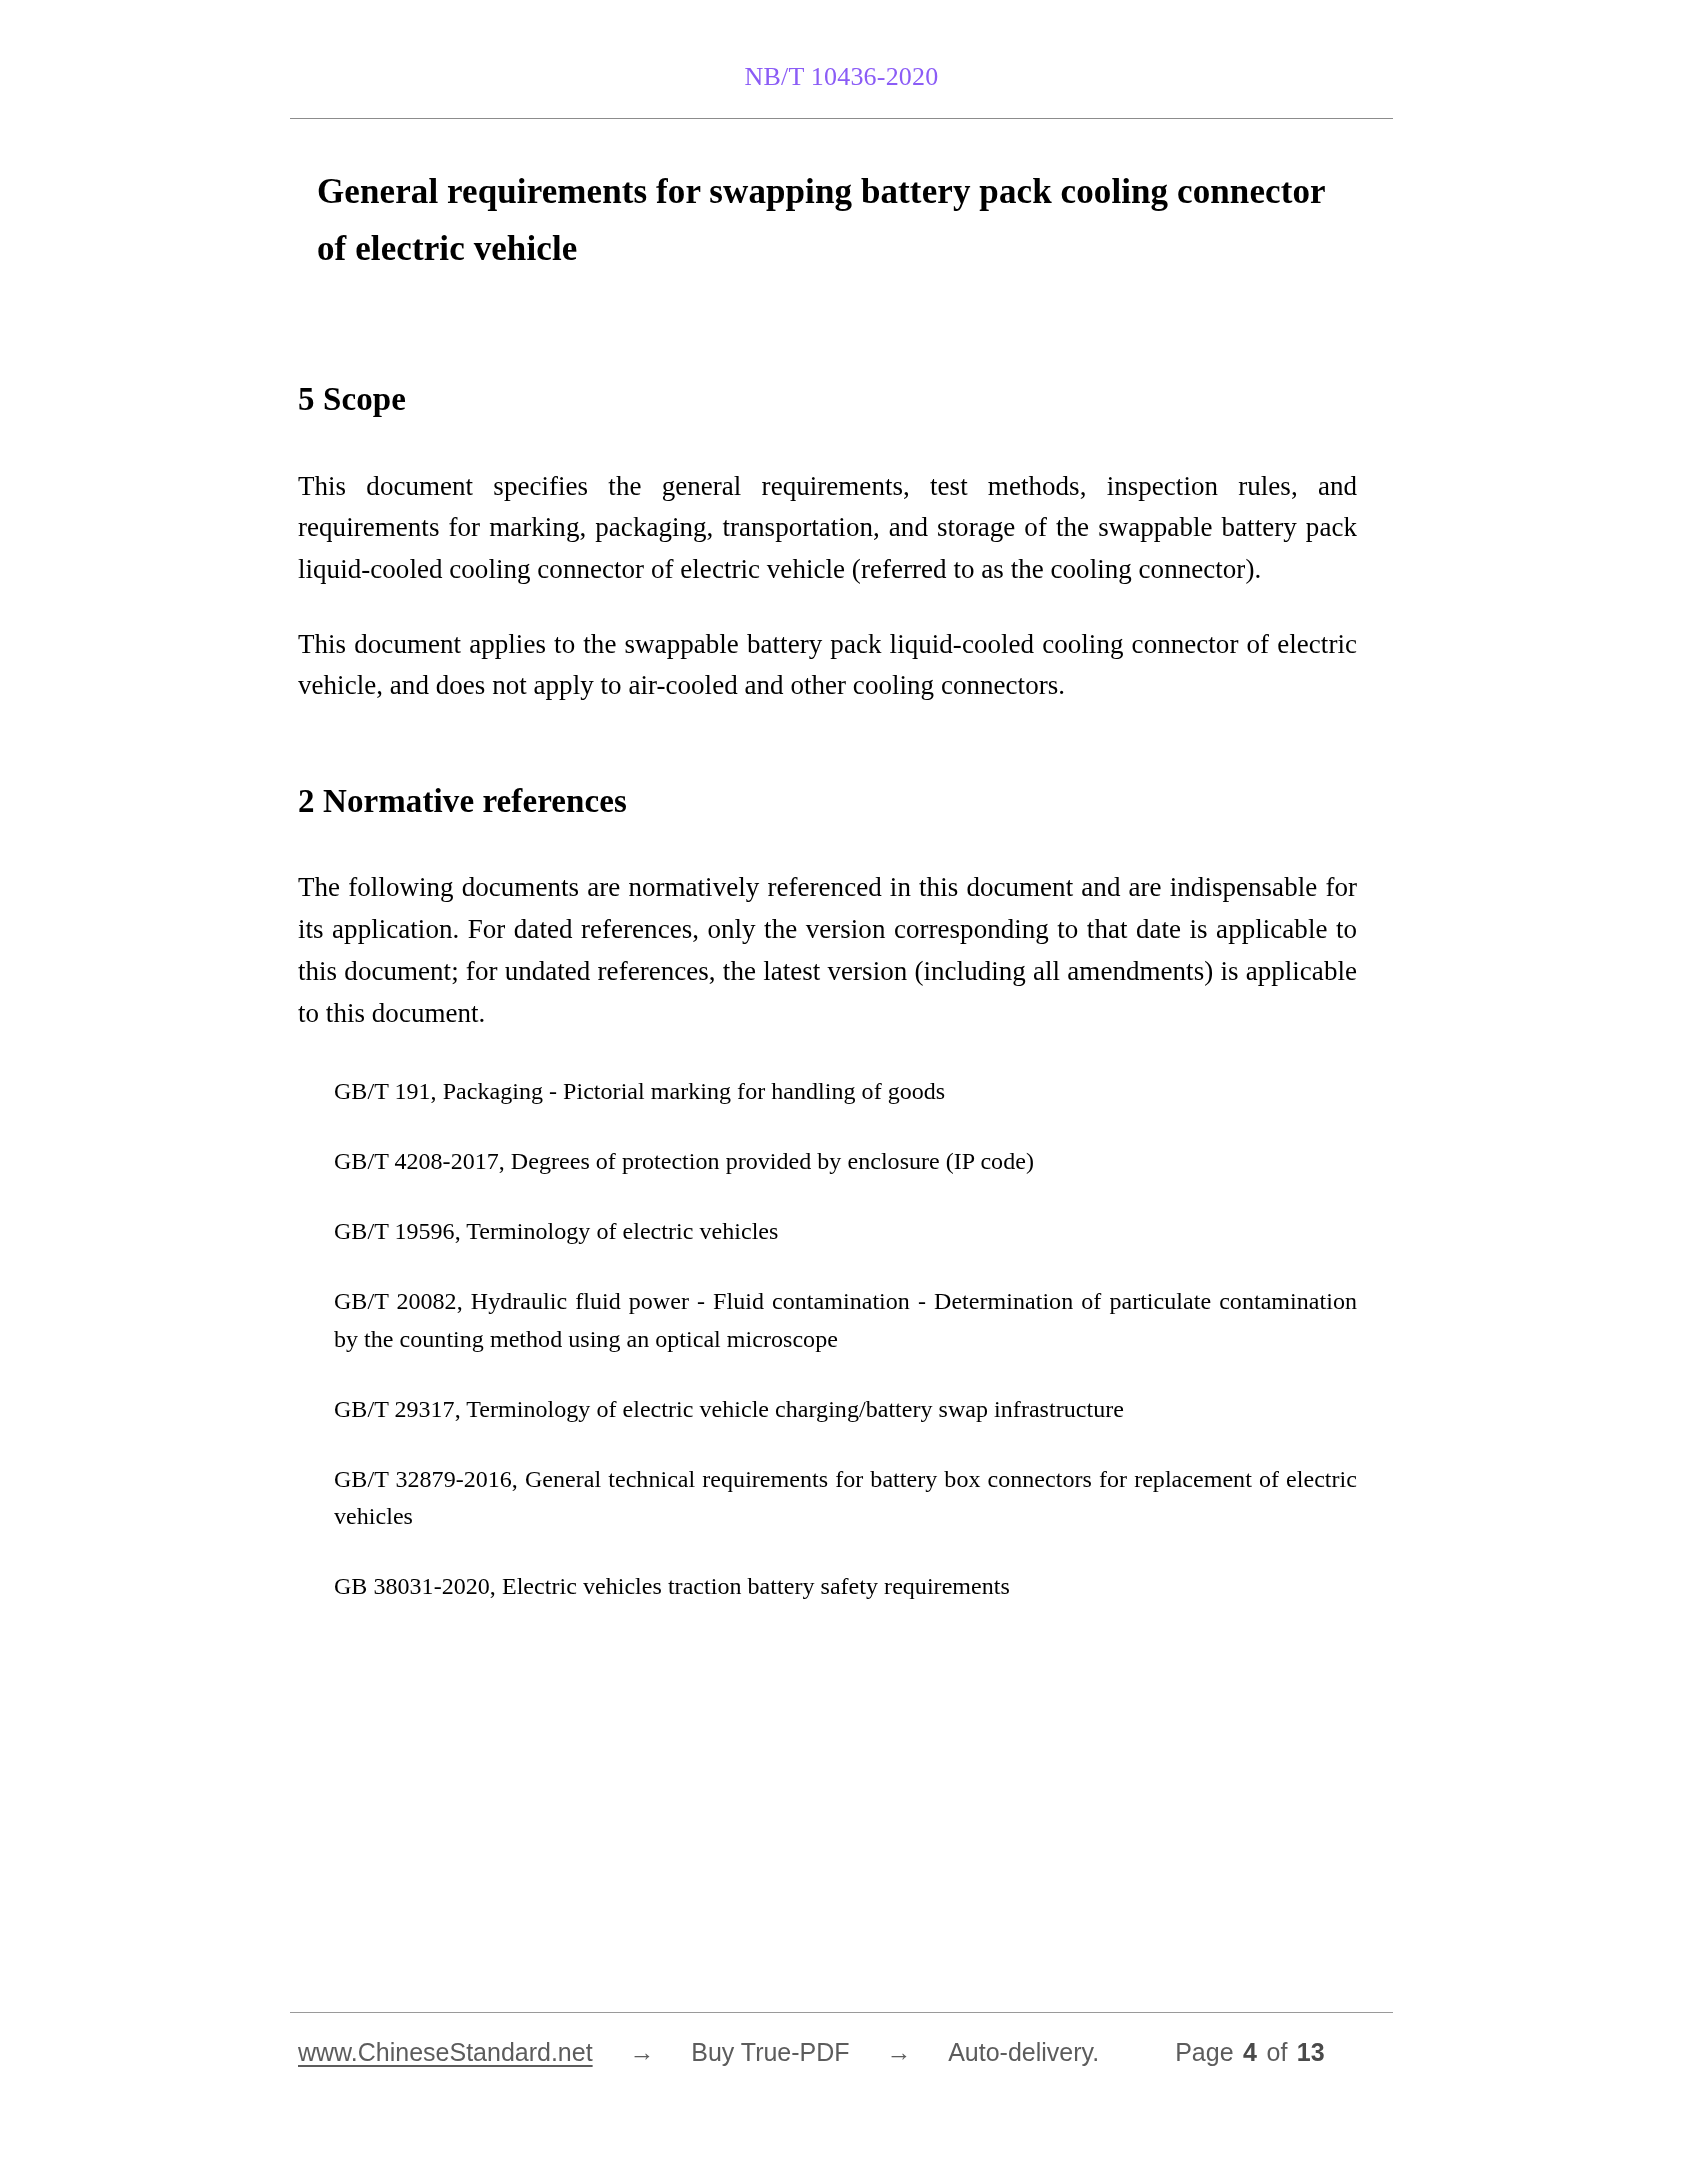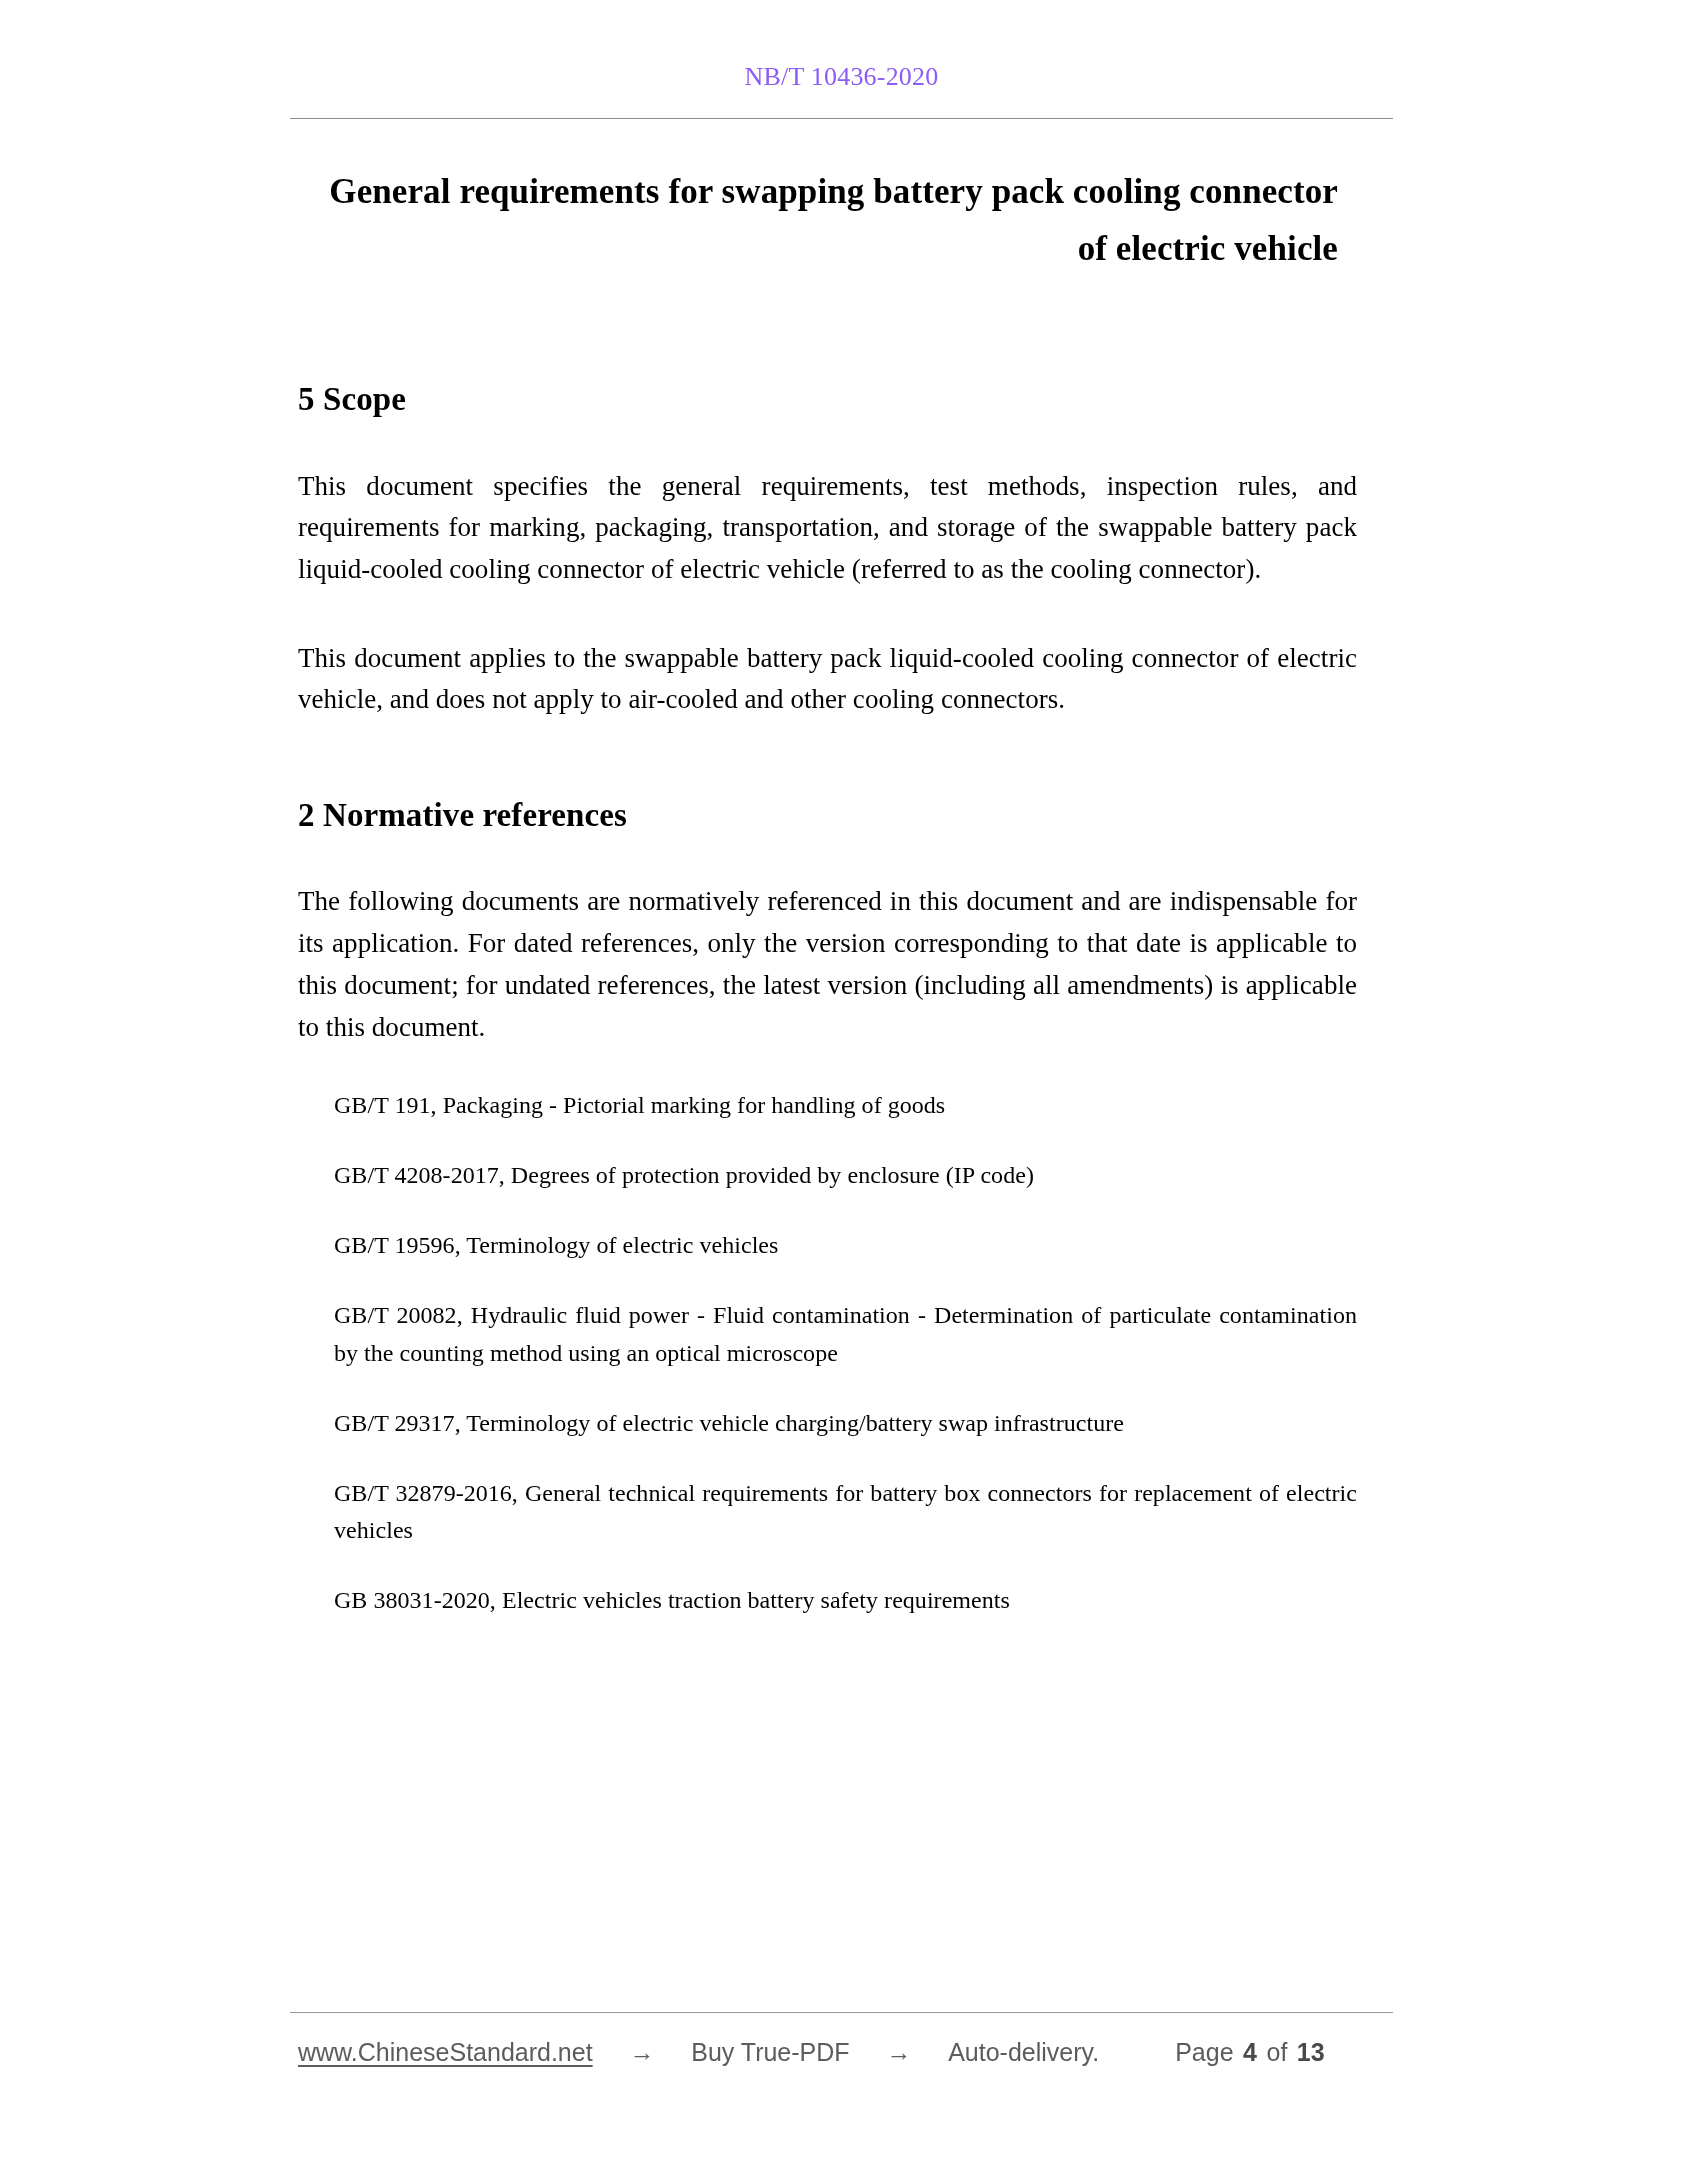--- a/index.html
+++ b/index.html
@@ -50,21 +50,21 @@
     position: absolute;
     left: 298px;
     top: 164px;
     width: 1059px;
   }
 
   .doc-title {
     font-size: 35px;
     font-weight: bold;
     line-height: 1.62;
-    text-align: right;
+    text-align: left;
     margin: 0;
     padding: 0 19px;
     letter-spacing: 0.1px;
   }
 
   .section-heading {
     font-size: 33px;
     font-weight: bold;
     line-height: 1.25;
     margin: 0;
@@ -77,21 +77,21 @@
   .body-par {
     font-size: 27px;
     line-height: 1.545;
     text-align: justify;
     text-justify: inter-word;
     margin: 0;
     letter-spacing: 0.04px;
   }
 
   .par-gap-large { margin-top: 45px; }
-  .par-gap-mid   { margin-top: 47px; }
+  .par-gap-mid   { margin-top: 33px; }
 
   .ref-list {
     margin: 0;
     padding: 0;
     list-style: none;
   }
 
   .ref-item {
     font-size: 24px;
     line-height: 1.545;

